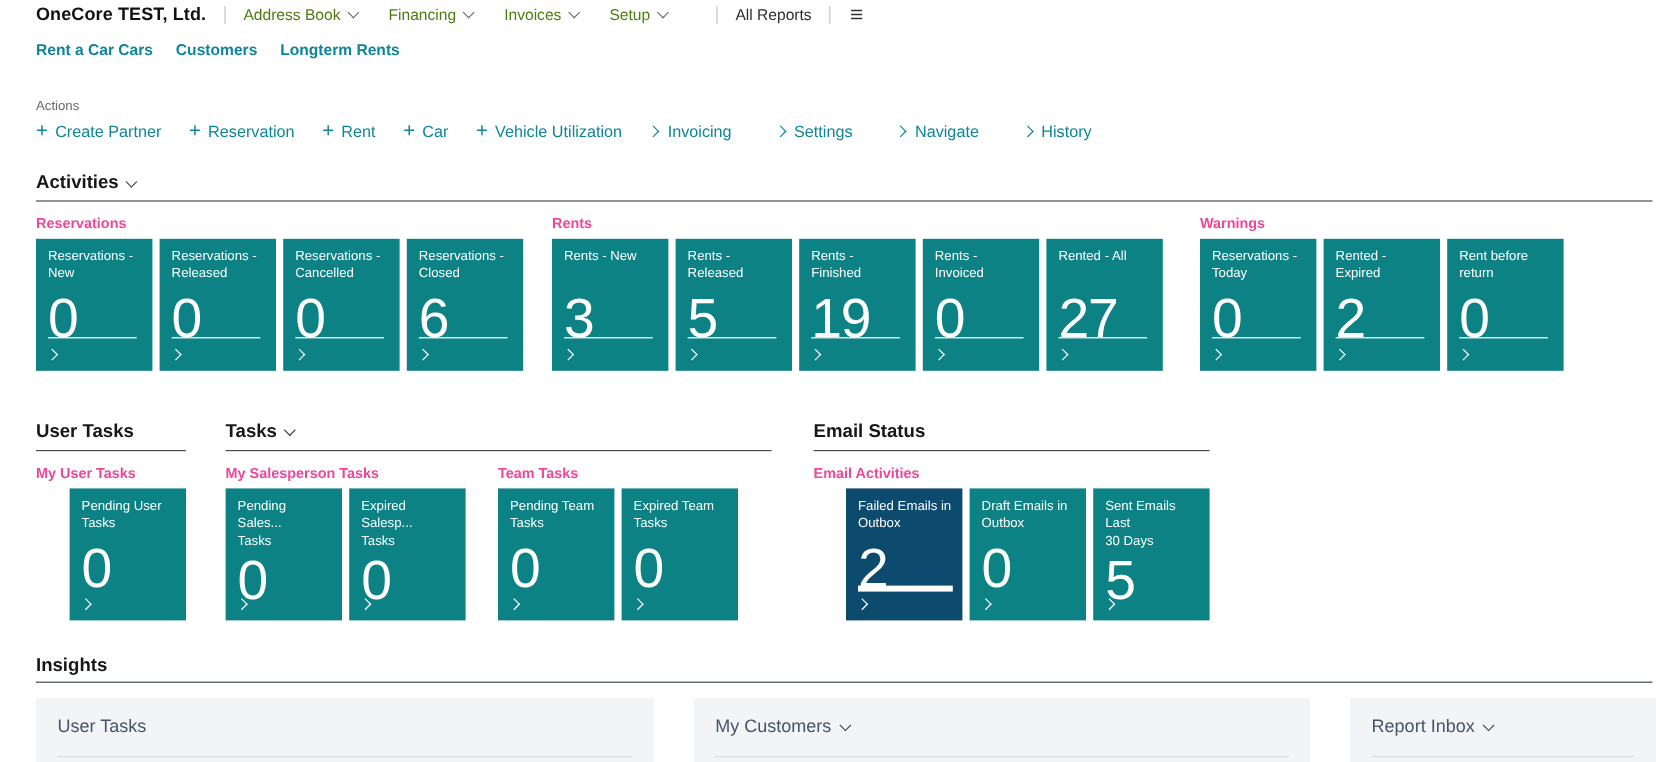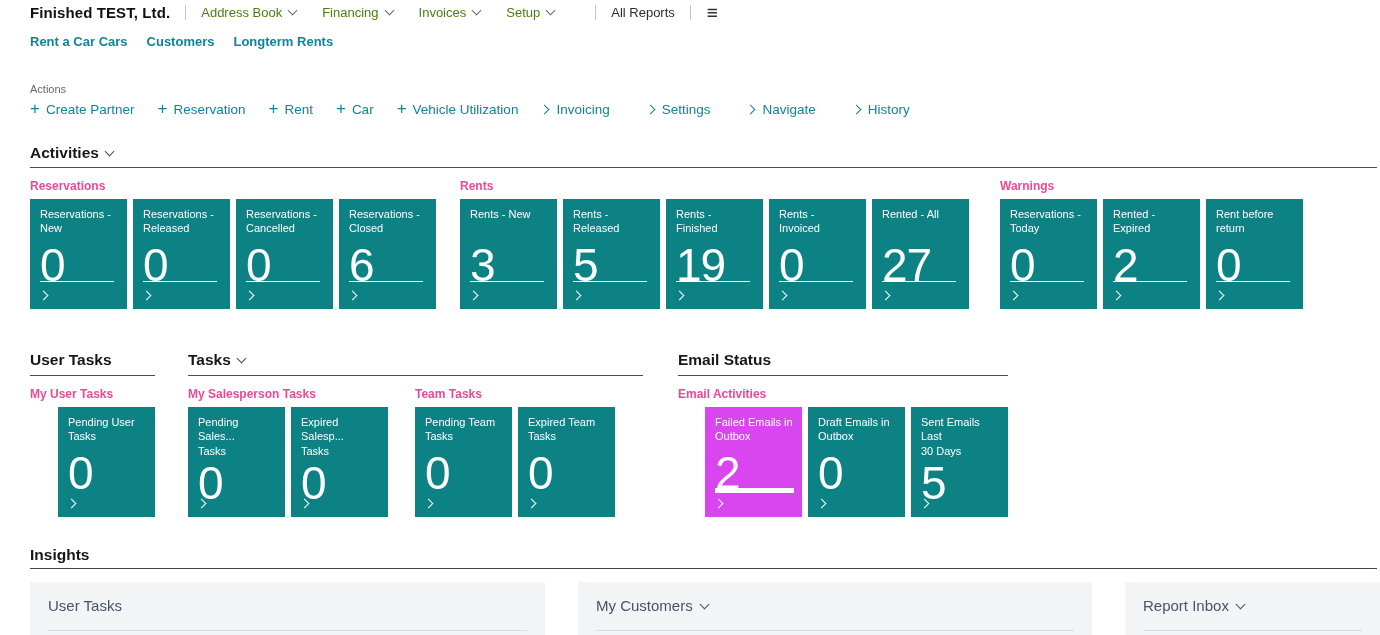--- a/index.html
+++ b/index.html
@@ -41,21 +41,21 @@
   .sec-title{display:flex;align-items:center;font-size:15.5px;font-weight:600;color:#171717;white-space:nowrap;}
   .rule{border-top:1px solid #4c4c4c;height:0;}
 
   
   .grp-label{font-size:12px;font-weight:600;color:#ec4899;margin-bottom:6px;white-space:nowrap;}
   .tiles{display:flex;gap:6px;}
   .tile{
     width:97px;height:110px;background:#0d8285;color:#fff;position:relative;
     box-sizing:border-box;padding:8px 8px 0 10px;cursor:pointer;flex:none;
   }
-  .tile.red{background:#d946ef;}
+  .tile.red{background:#0c4a6e;}
   .t-title{font-size:11px;line-height:1.3;white-space:pre-line;min-height:33px;overflow:hidden;}
   .t-value{font-size:46px;font-weight:200;line-height:1;margin-top:2px;letter-spacing:-1px;}
   .t-line{position:absolute;left:10px;right:13px;bottom:27px;height:1px;background:#fff;}
   .t-line.thick{height:5px;bottom:24px;right:8px;}
   .t-chev{position:absolute;left:10px;bottom:10px;width:6px;height:6px;border-top:1.6px solid #fff;border-right:1.6px solid #fff;transform:rotate(45deg);}
 
   
   .tsec{position:absolute;top:0;}
   .tsec .rule{margin-top:6px;}
   .tsec .grp-label{margin-top:11px;}
@@ -65,21 +65,21 @@
   .ins-rule{border-top:1px solid #3e4551;}
   .panel{position:absolute;top:0;height:80px;background:#f3f4f6;}
   .panel-title{position:absolute;top:15px;left:18px;display:flex;align-items:center;font-size:15px;color:#47536a;white-space:nowrap;}
   .panel-title .cdown{border-color:#47536a;width:6px;height:6px;margin-left:8px;}
   .panel-rule{position:absolute;top:48px;left:18px;right:18px;height:1px;background:#dadce1;}
 </style>
 </head>
 <body>
 
 <div class="abs topbar">
-  <span class="company">Finished TEST, Ltd.</span>
+  <span class="company">OneCore TEST, Ltd.</span>
   <span class="vsep"></span>
   <span class="menu">
     <span>Address Book</span>
     <span class="cdown"></span>
   </span>
   <span class="menu">
     <span>Financing</span>
     <span class="cdown"></span>
   </span>
   <span class="menu">

